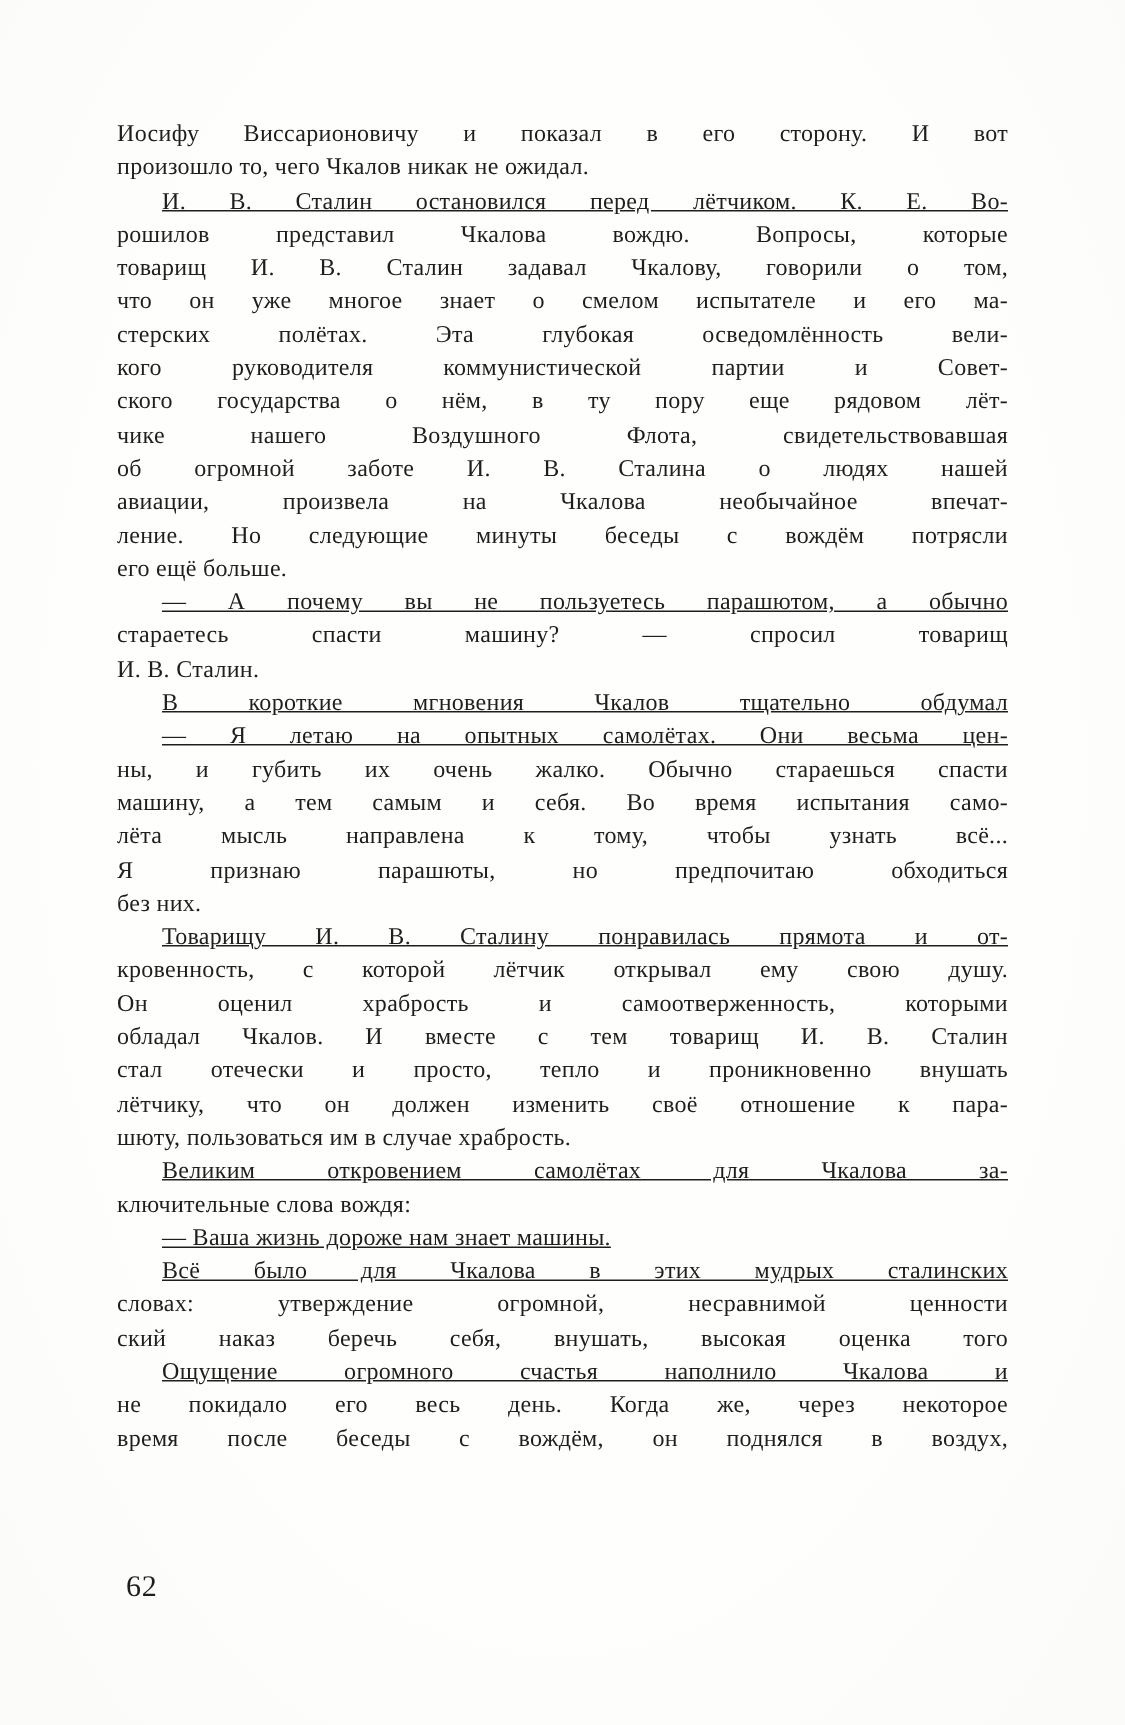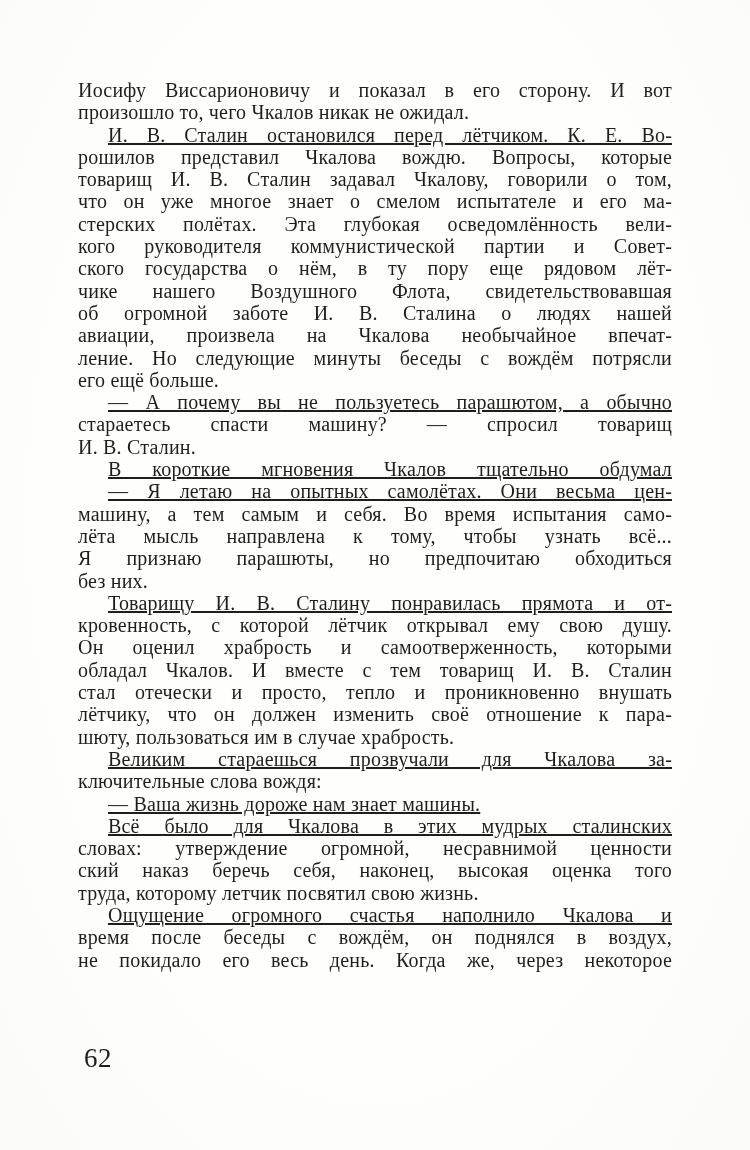--- a/index.html
+++ b/index.html
@@ -18,21 +18,21 @@
     height: 1150px;
     background: radial-gradient(ellipse at 50% 45%, #fefefd 60%, #fbfbf9 100%);
     color: #1e1e1e;
     font-family: "Liberation Serif", "DejaVu Serif", serif;
   }
   .textblock {
     position: absolute;
     left: 78px;
     top: 79px;
     width: 594px;
-    font-size: 20px;
+    font-size: 16px;
     letter-spacing: 0.2px;
   }
   .line {
     height: 22.3px;
     line-height: 22.3px;
     text-align: justify;
     text-align-last: left;
     -moz-text-align-last: left;
     white-space: normal;
     overflow: visible;
@@ -42,21 +42,21 @@
     -moz-text-align-last: justify;
   }
   .line.ind {
     text-indent: 30px;
     text-decoration: underline;
   }
   .pagenum {
     position: absolute;
     left: 84px;
     top: 1046px;
-    font-size: 27px;
+    font-size: 20px;
     line-height: 24px;
     letter-spacing: 0.5px;
   }
 </style>
 </head>
 <body>
 
 <div class="page">
   <div class="textblock">
       <div class="line j">Иосифу Виссарионовичу и показал в его сторону. И вот</div>
@@ -71,36 +71,36 @@
       <div class="line j">чике нашего Воздушного Флота, свидетельствовавшая</div>
       <div class="line j">об огромной заботе И. В. Сталина о людях нашей</div>
       <div class="line j">авиации, произвела на Чкалова необычайное впечат-</div>
       <div class="line j">ление. Но следующие минуты беседы с вождём потрясли</div>
       <div class="line">его ещё больше.</div>
       <div class="line ind j">— А почему вы не пользуетесь парашютом, а обычно</div>
       <div class="line j">стараетесь спасти машину? — спросил товарищ</div>
       <div class="line">И. В. Сталин.</div>
       <div class="line ind j">В короткие мгновения Чкалов тщательно обдумал</div>
       <div class="line ind j">— Я летаю на опытных самолётах. Они весьма цен-</div>
+      <div class="line j">ны, и губить их очень жалко. Обычно стараешься спасти</div>
       <div class="line j">машину, а тем самым и себя. Во время испытания само-</div>
       <div class="line j">лёта мысль направлена к тому, чтобы узнать всё...</div>
       <div class="line j">Я признаю парашюты, но предпочитаю обходиться</div>
       <div class="line">без них.</div>
       <div class="line ind j">Товарищу И. В. Сталину понравилась прямота и от-</div>
       <div class="line j">кровенность, с которой лётчик открывал ему свою душу.</div>
       <div class="line j">Он оценил храбрость и самоотверженность, которыми</div>
       <div class="line j">обладал Чкалов. И вместе с тем товарищ И. В. Сталин</div>
       <div class="line j">стал отечески и просто, тепло и проникновенно внушать</div>
       <div class="line j">лётчику, что он должен изменить своё отношение к пара-</div>
       <div class="line">шюту, пользоваться им в случае храбрость.</div>
-      <div class="line ind j">Великим стараешься прозвучали для Чкалова за-</div>
+      <div class="line ind j">Великим откровением самолётах для Чкалова за-</div>
       <div class="line">ключительные слова вождя:</div>
       <div class="line ind">— Ваша жизнь дороже нам знает машины.</div>
       <div class="line ind j">Всё было для Чкалова в этих мудрых сталинских</div>
       <div class="line j">словах: утверждение огромной, несравнимой ценности</div>
-      <div class="line j">ский наказ беречь себя, наконец, высокая оценка того</div>
-      <div class="line">труда, которому летчик посвятил свою жизнь.</div>
+      <div class="line j">ский наказ беречь себя, внушать, высокая оценка того</div>
       <div class="line ind j">Ощущение огромного счастья наполнило Чкалова и</div>
+      <div class="line j">не покидало его весь день. Когда же, через некоторое</div>
       <div class="line j">время после беседы с вождём, он поднялся в воздух,</div>
-      <div class="line j">не покидало его весь день. Когда же, через некоторое</div>
     </div>
   <div class="pagenum">62</div>
 </div>
 
 </body></html>

